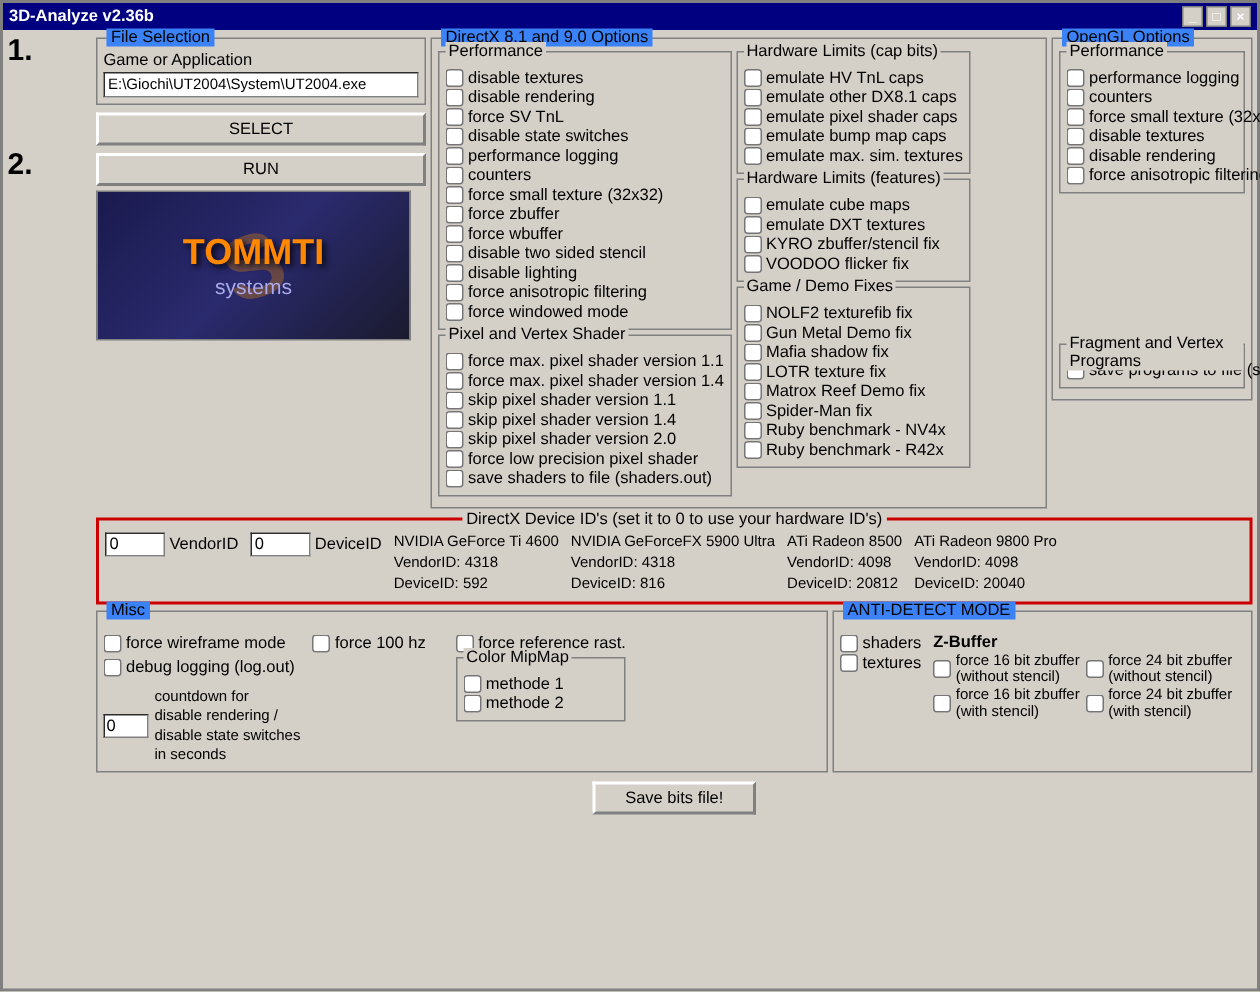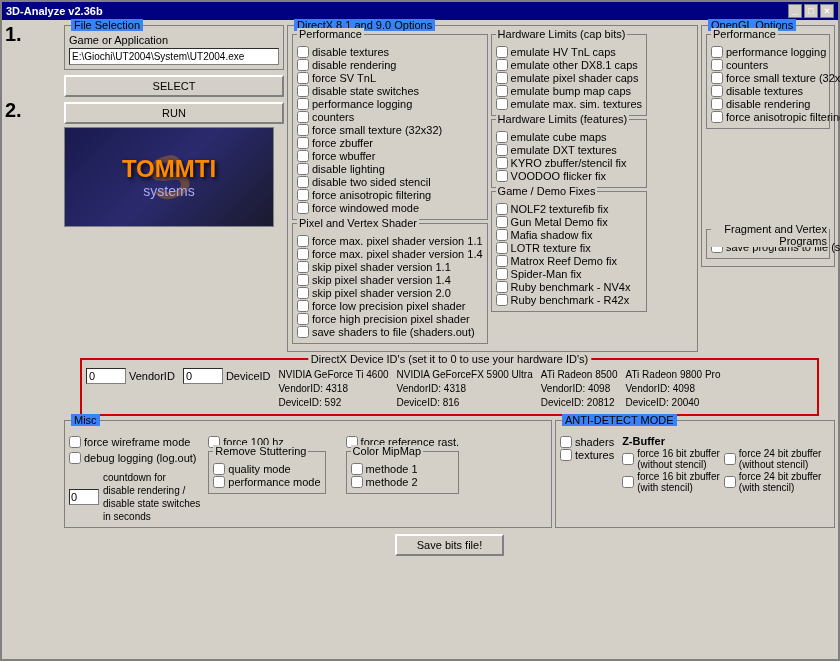--- a/index.html
+++ b/index.html
@@ -129,21 +129,21 @@
     .logo-scratch {
       position: absolute;
       color: rgba(255,150,0,0.3);
       font-size: 60px;
       font-weight: bold;
       transform: rotate(-20deg);
     }
     
     .device-ids-section {
       border: 2px solid #cc0000;
-      margin: 2px 16px;
+      margin: 2px 0;
       padding: 4px;
       position: relative;
     }
     .device-ids-title {
       position: absolute;
       top: -7px;
       left: 50%;
       transform: translateX(-50%);
       background: #d4d0c8;
       padding: 0 3px;
@@ -200,21 +200,20 @@
       position: relative;
       margin-bottom: 3px;
     }
     .sub-label {
       position: absolute;
       top: -7px;
       left: 4px;
       background: #d4d0c8;
       padding: 0 2px;
       font-size: 11px;
-      text-align: right;
     }
     .countdown-label {
       font-size: 10px;
       line-height: 1.3;
     }
     .countdown-input {
       width: 30px;
       border: 1px inset #808080;
       background: white;
       font-size: 11px;
@@ -310,25 +309,25 @@
                   <div class="checkbox-row">
                       <input type="checkbox" style="">
                       <span>force zbuffer</span>
                     </div>
                   <div class="checkbox-row">
                       <input type="checkbox" style="">
                       <span>force wbuffer</span>
                     </div>
                   <div class="checkbox-row">
                       <input type="checkbox" style="">
+                      <span>disable two sided stencil</span>
+                    </div>
+                  <div class="checkbox-row">
+                      <input type="checkbox" style="">
                       <span>disable lighting</span>
-                    </div>
-                  <div class="checkbox-row">
-                      <input type="checkbox" style="">
-                      <span>disable two sided stencil</span>
                     </div>
                   <div class="checkbox-row">
                       <input type="checkbox" style="">
                       <span>force anisotropic filtering</span>
                     </div>
                   <div class="checkbox-row">
                       <input type="checkbox" style="">
                       <span>force windowed mode</span>
                     </div>
                 </div>
@@ -350,24 +349,20 @@
                       <input type="checkbox" style="">
                       <span>skip pixel shader version 1.4</span>
                     </div>
                   <div class="checkbox-row">
                       <input type="checkbox" style="">
                       <span>skip pixel shader version 2.0</span>
                     </div>
                   <div class="checkbox-row">
                       <input type="checkbox" style="">
                       <span>force low precision pixel shader</span>
-                    </div>
-                  <div class="checkbox-row">
-                      <input type="checkbox" style="">
-                      <span>force high precision pixel shader</span>
                     </div>
                   <div class="checkbox-row">
                       <input type="checkbox" style="">
                       <span>save shaders to file (shaders.out)</span>
                     </div>
                 </div>
               </div>
 
               <div>
                 <div class="sub-group">
@@ -543,31 +538,20 @@
               <div style="display:flex;align-items:center;gap:4px;margin-top:4px;">
                 <input class="countdown-input" type="text" value="0" style="">
                 <div class="countdown-label">countdown for<br>disable rendering /<br>disable state switches<br>in seconds</div>
               </div>
             </div>
             <div style="display:flex;flex-direction:column;gap:2px;">
               <div class="checkbox-row">
                   <input type="checkbox" style="">
                   <span>force 100 hz</span>
                 </div>
-              <div class="sub-group">
-                <span class="sub-label">Remove Stuttering</span>
-                <div class="checkbox-row">
-                    <input type="checkbox" style="">
-                    <span>quality mode</span>
-                  </div>
-                <div class="checkbox-row">
-                    <input type="checkbox" style="">
-                    <span>performance mode</span>
-                  </div>
-              </div>
             </div>
             <div style="display:flex;flex-direction:column;gap:2px;margin-left:12px;">
               <div class="checkbox-row">
                   <input type="checkbox" style="">
                   <span>force reference rast.</span>
                 </div>
               <div class="sub-group">
                 <span class="sub-label">Color MipMap</span>
                 <div class="checkbox-row">
                     <input type="checkbox" style="">

